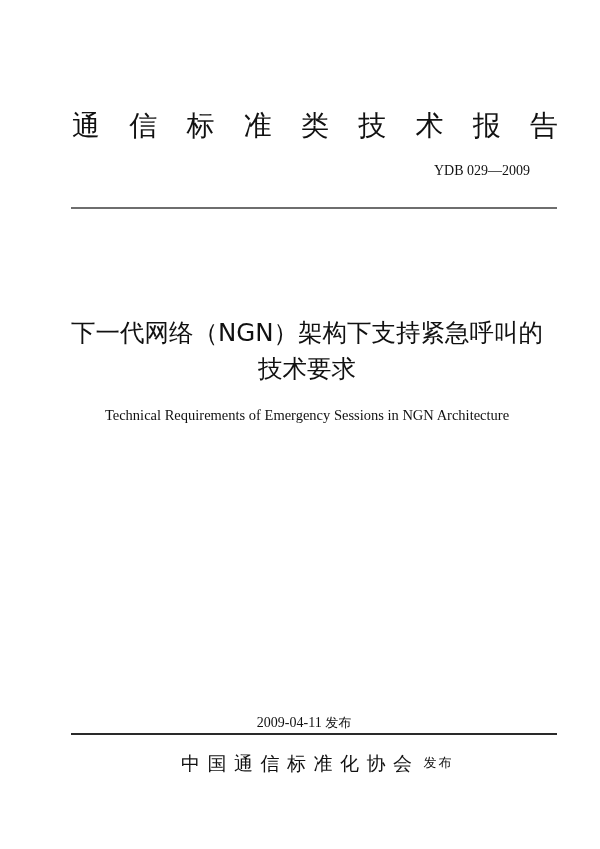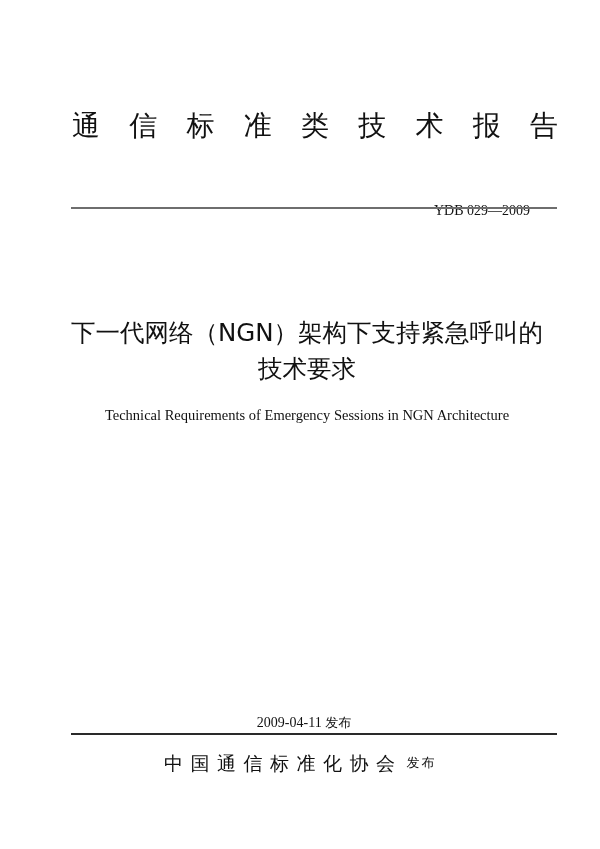--- a/index.html
+++ b/index.html
@@ -32,21 +32,20 @@
     .report-type span { display: inline-block; }
 
     .std-number {
       right: 70px;
       top: 162px;
       font-family: "Liberation Serif", serif;
       font-size: 14px;
       line-height: 18px;
       color: #111;
       white-space: nowrap;
-      margin-top: 40px;
     }
 
     .rule-top {
       left: 71px;
       top: 207px;
       width: 486px;
       height: 2px;
       background: #6e6e6e;
     }
 
@@ -93,21 +92,21 @@
 
     .rule-bottom {
       left: 71px;
       top: 733px;
       width: 486px;
       height: 2px;
       background: #2a2a2a;
     }
 
     .publisher {
-      left: 164px;
+      left: 181px;
       top: 750px;
       height: 26px;
       display: flex;
       align-items: flex-start;
       white-space: nowrap;
     }
     .publisher .org {
       font-family: "DejaVu Sans", sans-serif;
       font-size: 19px;
       letter-spacing: 7.5px;

